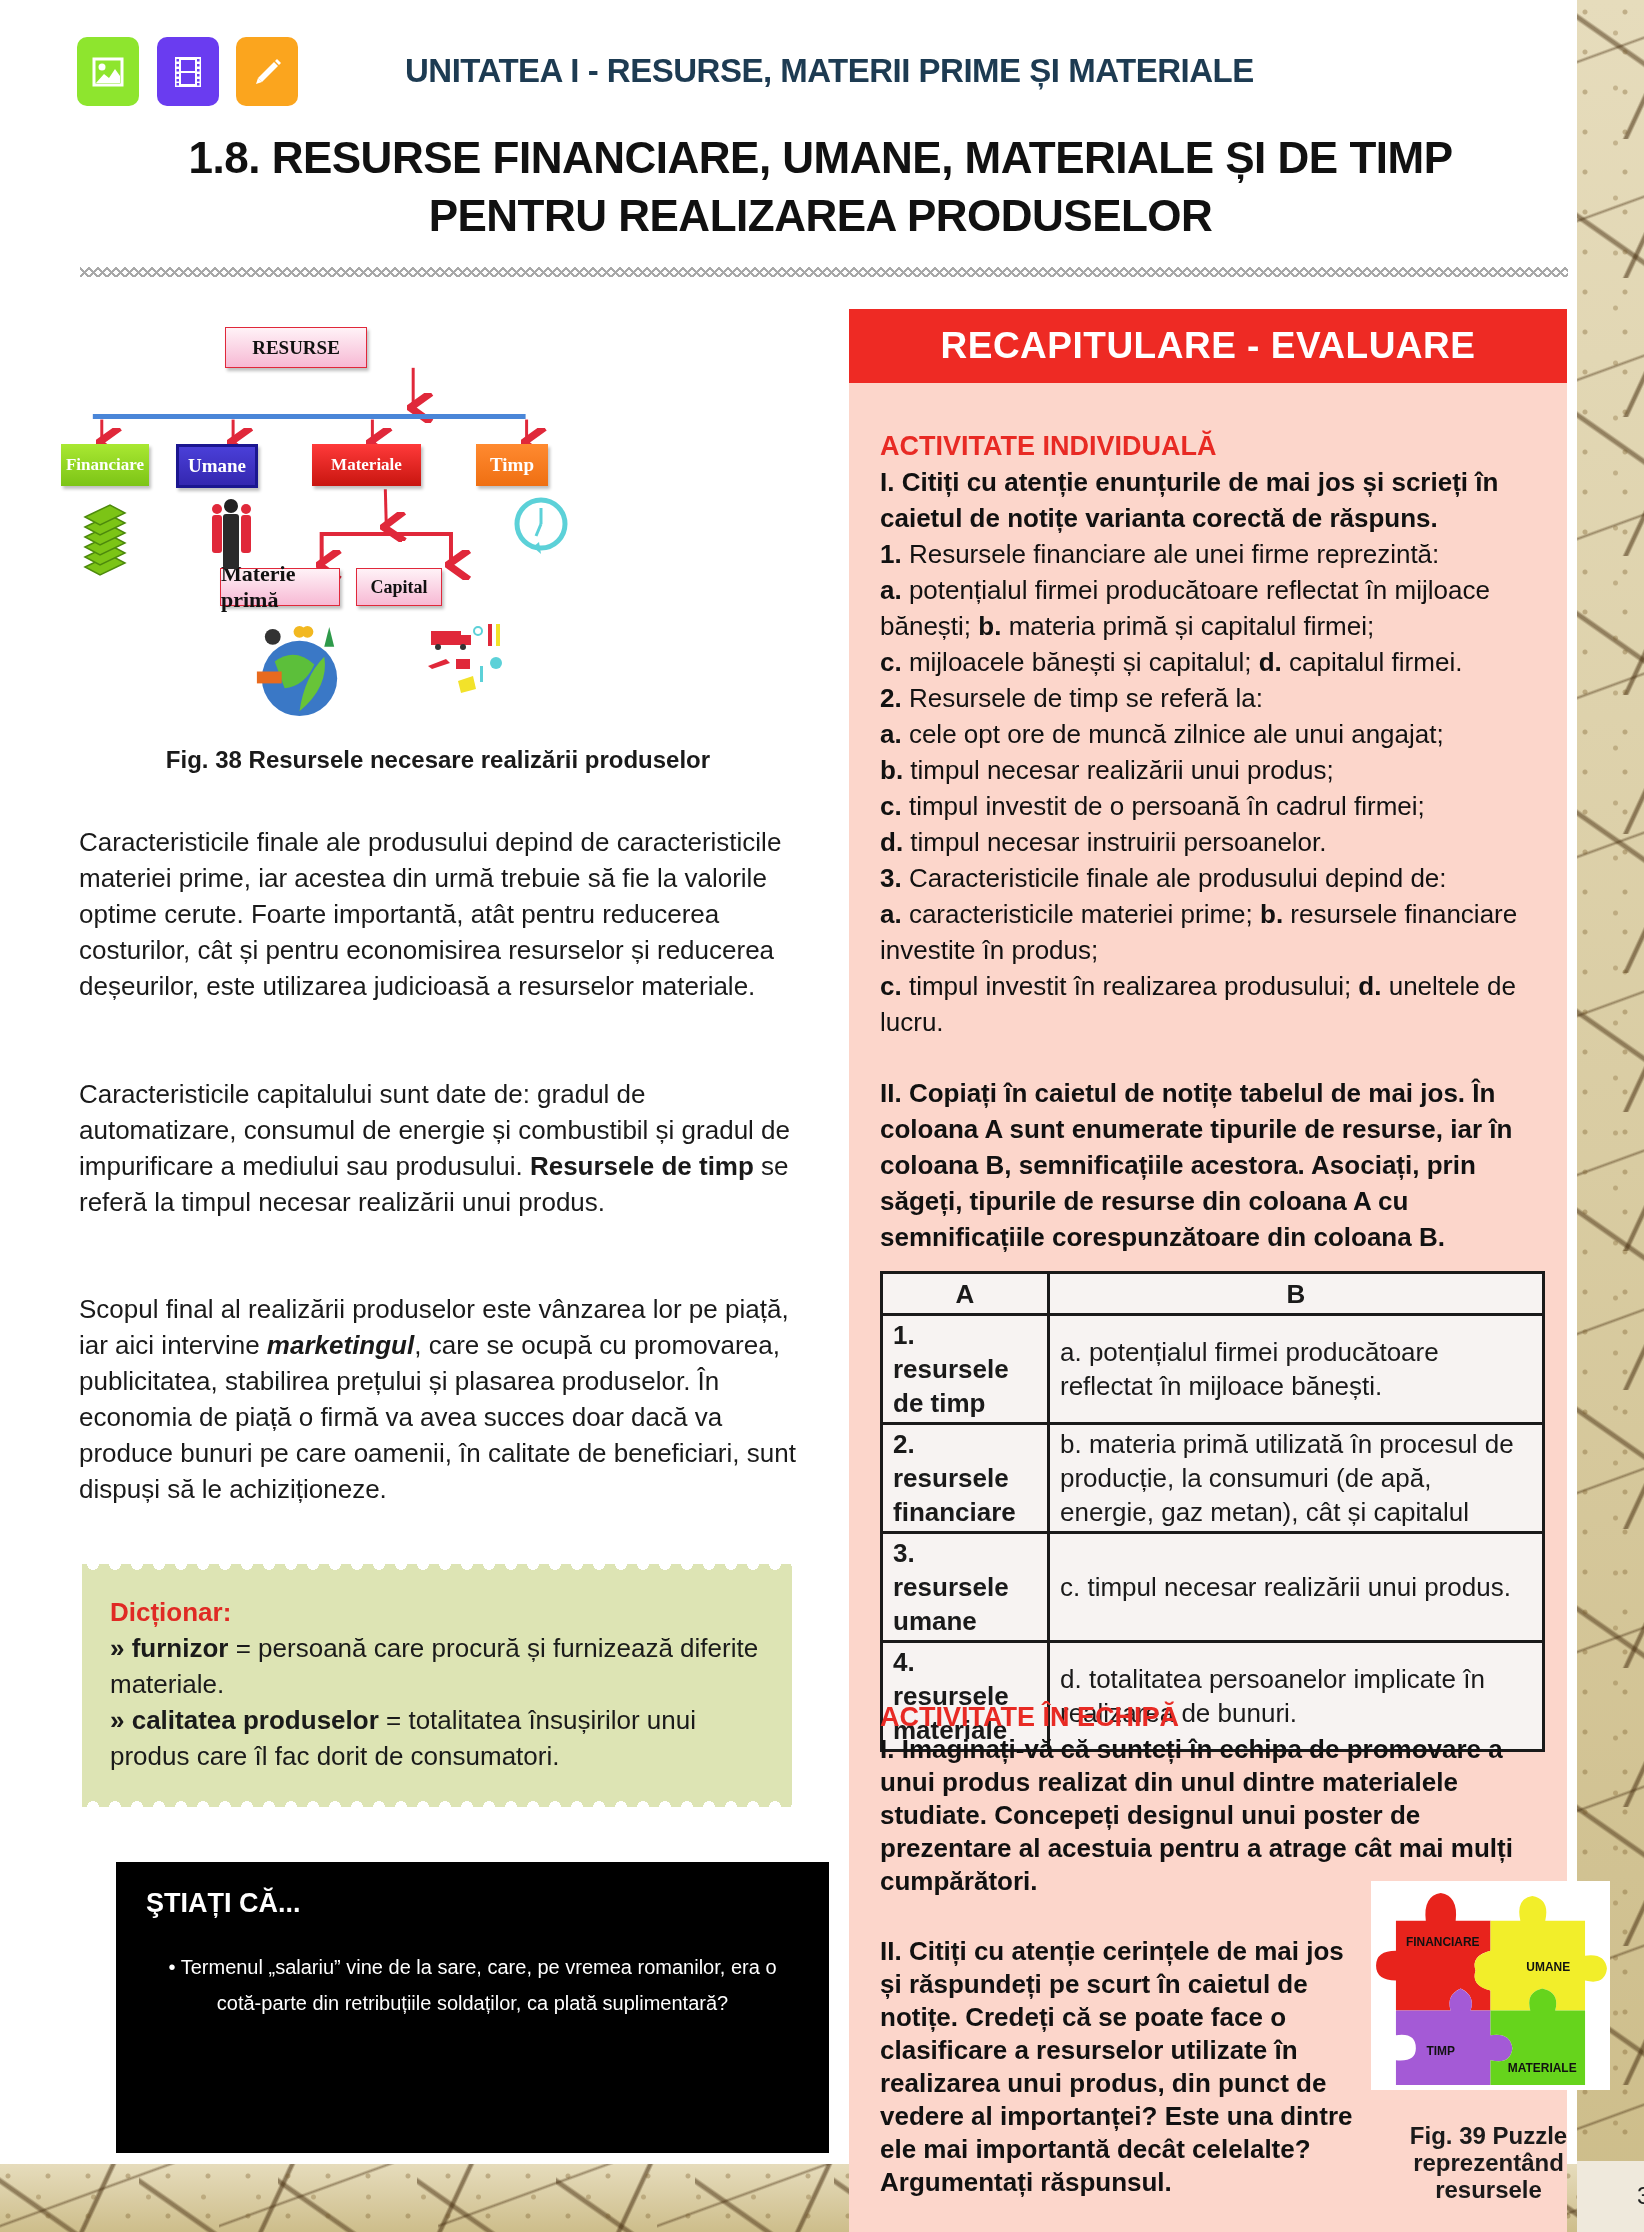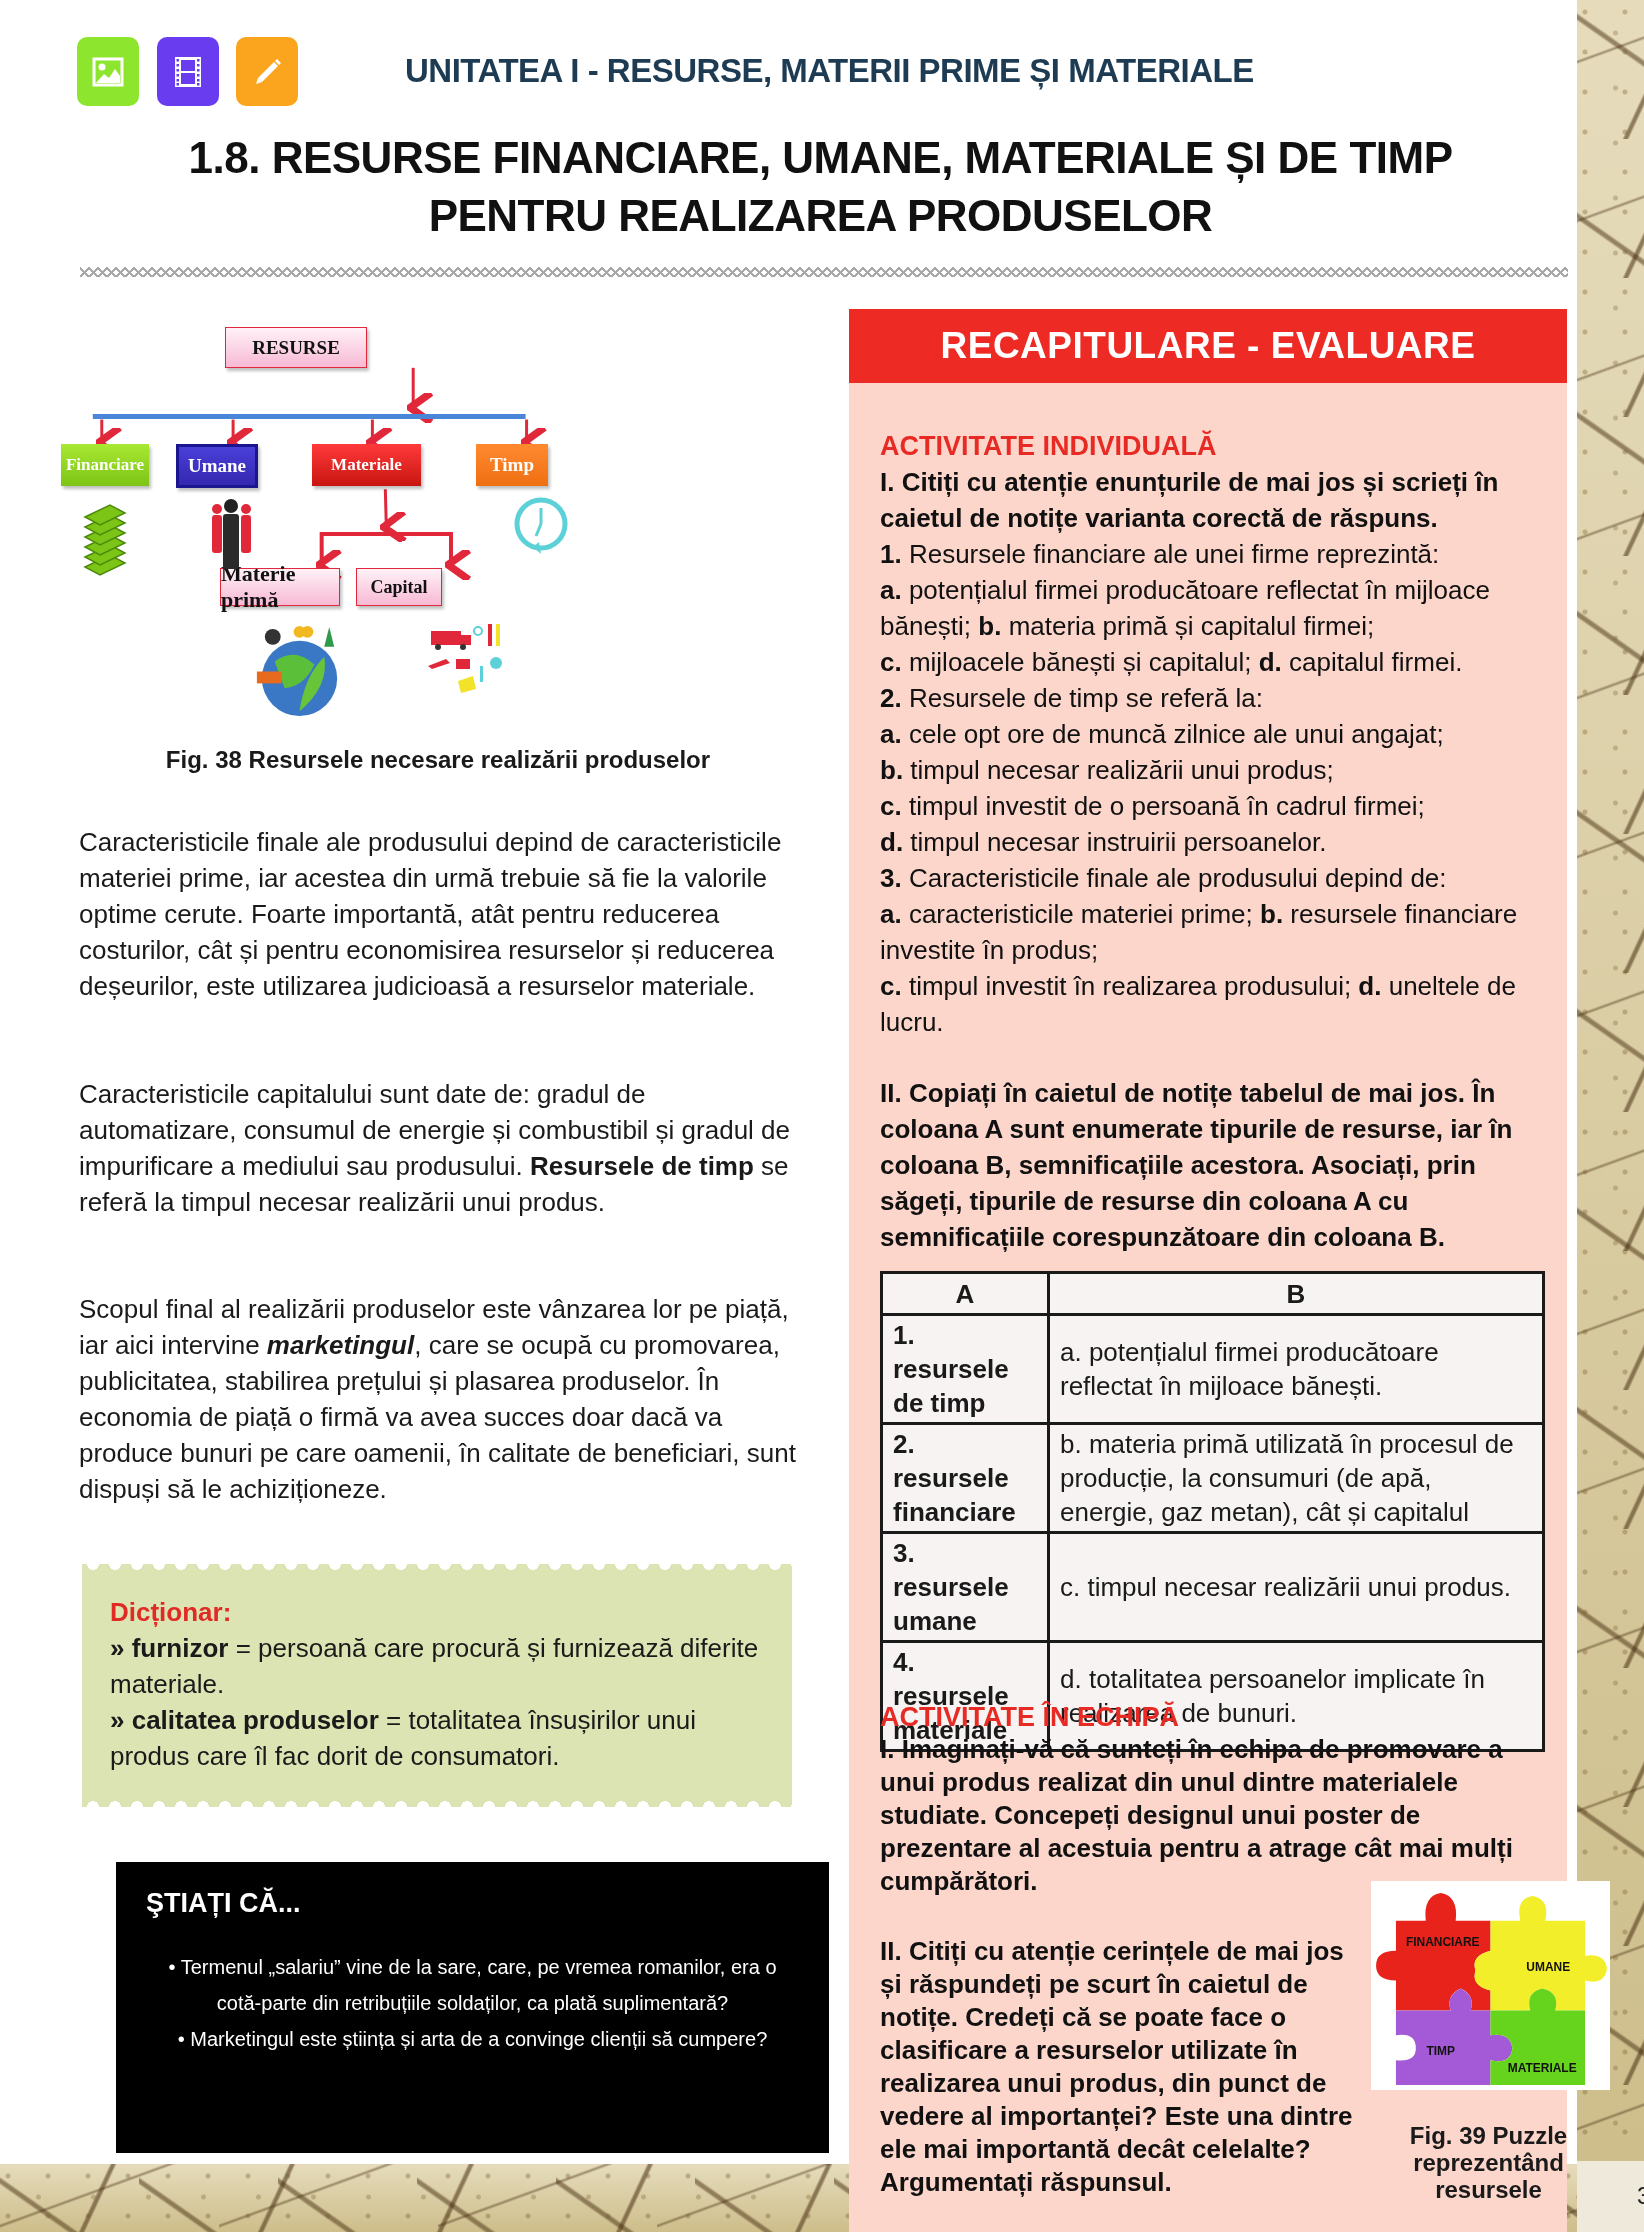--- a/index.html
+++ b/index.html
@@ -278,21 +278,20 @@
   </div>
   <div>
     <b><span>»</span> <span>calitatea produselor</span></b>
     <span>= totalitatea însușirilor unui produs care îl fac dorit de consumatori.</span>
   </div>
 </div>
 
 <div class="stiati">
   <div class="st-title">ŞTIAȚI CĂ...</div>
   <p>• Termenul „salariu” vine de la sare, care, pe vremea romanilor, era o cotă-parte din retribuțiile soldaților, ca plată suplimentară?</p>
-  <p>• Marketingul este știința și arta de a convinge clienții să cumpere?</p>
 </div>
 
 <div class="recap-body"></div>
 <div class="recap-head">RECAPITULARE - EVALUARE</div>
 
 <div class="rtext" style="top:428px">
   <div class="sec-title">ACTIVITATE INDIVIDUALĂ</div>
   <div style="font-weight:bold">I. Citiți cu atenție enunțurile de mai jos și scrieți în caietul de notițe varianta corectă de răspuns.</div>
 
   <div>

